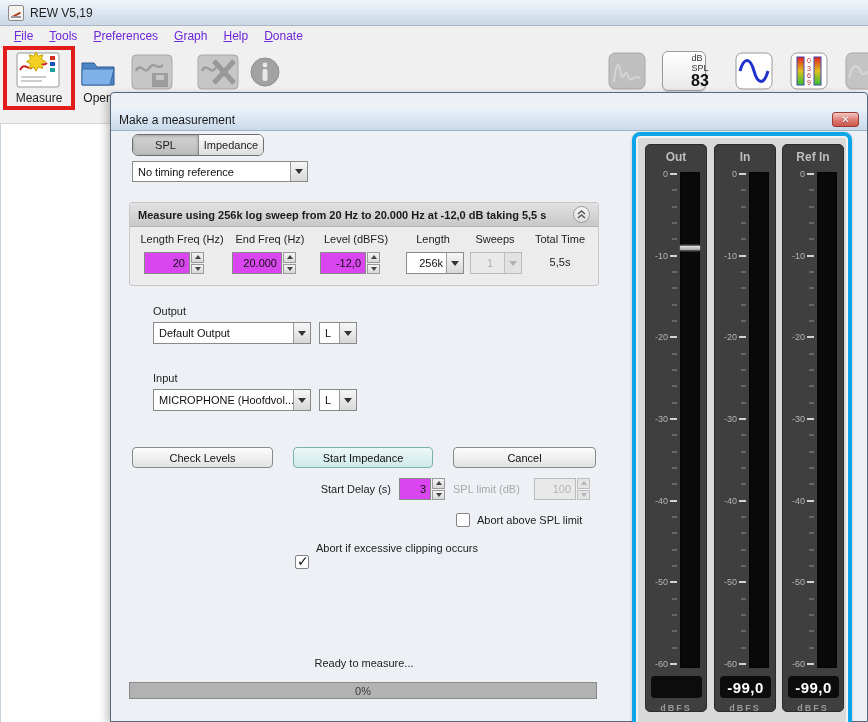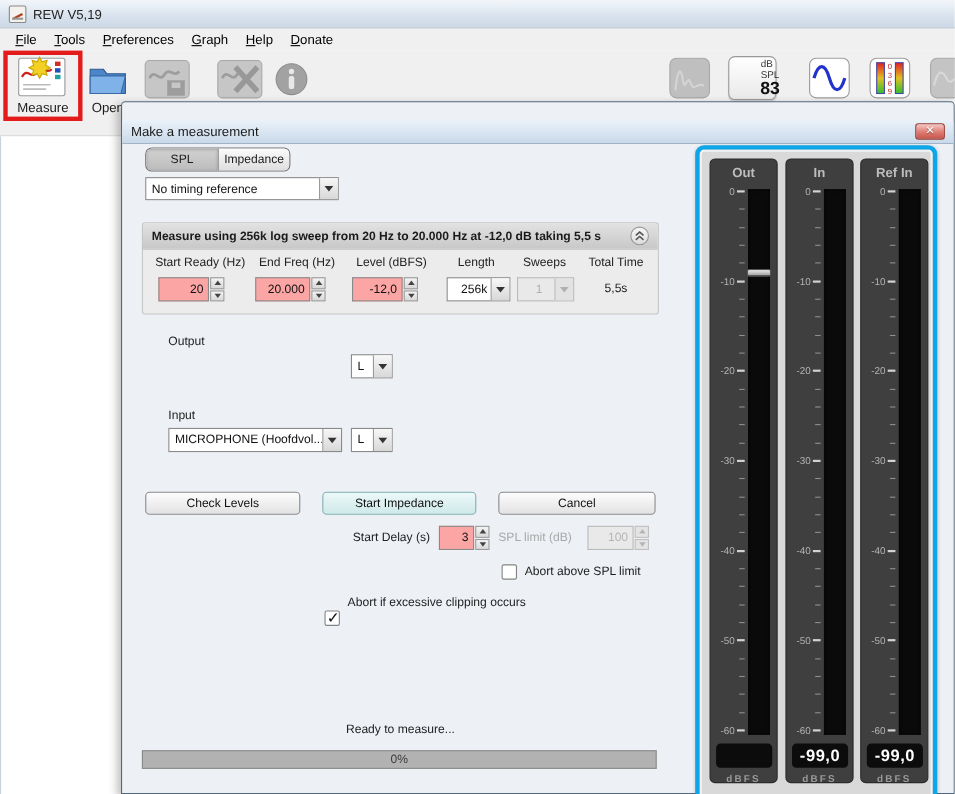--- a/index.html
+++ b/index.html
@@ -9,21 +9,21 @@
 
   
   .titlebar { left:0; top:0; width:868px; height:26px;
     background:linear-gradient(#f2f6fa,#d8e2ee 60%,#ccd8e6); border-bottom:1px solid #aab6c4;
     display:flex; align-items:center; padding-left:8px;text-align:right; }
   .app-icon { width:16px; height:16px; background:#f4f2ee; border:1px solid #8a8a8a; border-radius:2px; position:relative; margin-right:6px; }
   .app-icon:before{ content:""; position:absolute; left:2px; top:8px; width:10px; height:2px; background:#b04020; transform:rotate(-28deg); }
   .app-icon:after{ content:""; position:absolute; left:2px; bottom:2px; width:10px; height:2px; background:#9a9a9a; }
   .app-title { font-size:12px; color:#1f1f1f; }
   .menubar { left:0; top:26px; width:868px; height:20px; background:#f0f0f0; display:flex; align-items:center; gap:16px; padding-left:14px; }
-  .menu-item { font-size:12px; color:#000000; cursor:default; }
+  .menu-item { font-size:12px; color:#6d28d9; cursor:default; }
   .menu-item u { text-decoration:underline; }
   .toolbar { left:0; top:46px; width:868px; height:78px; background:#f0f0f0; border-bottom:1px solid #d6d6d6; }
   .main-area { left:0; top:124px; width:868px; height:598px; background:#ffffff; border-left:1px solid #c9d3de; }
 
   .tool-label { position:absolute; font-size:12px; color:#1c1c1c; text-align:center; }
   .red-box { left:3px; top:46px; width:72px; height:64px; border:4px solid #e31b1b; z-index:5; }
 
   .tbtn { position:absolute; }
 
   
@@ -54,21 +54,21 @@
   .combo .txt { flex:1; padding-left:5px; white-space:nowrap; overflow:hidden; }
   .combo .arrow-btn { width:17px; align-self:stretch; background:linear-gradient(#f7f7f7,#d8d8d8);
     border-left:1px solid #9a9a9a; display:flex; align-items:center; justify-content:center; }
   .tri-down { width:0; height:0; border-left:4px solid transparent; border-right:4px solid transparent; border-top:5px solid #333; }
   .combo.disabled { background:#e9e9e9; color:#b0b0b0; border-color:#bbb; }
   .combo.disabled .arrow-btn { background:#e2e2e2; border-left-color:#c0c0c0; }
   .combo.disabled .tri-down { border-top-color:#b0b0b0; }
 
   
   .spin-group { display:flex; }
-  .spin-input { background:#fca5a5; border:1px solid #8a8a8a; font-size:11px; color:#111; text-align:right; padding:0 4px; display:flex; align-items:center; justify-content:flex-end; }
+  .spin-input { background:#d946ef; border:1px solid #8a8a8a; font-size:11px; color:#111; text-align:right; padding:0 4px; display:flex; align-items:center; justify-content:flex-end; }
   .spin-btns { width:13px; display:flex; flex-direction:column; margin-left:1px; }
   .spin-btns div { flex:1; background:linear-gradient(#f4f4f4,#d8d8d8); border:1px solid #9a9a9a; display:flex; align-items:center; justify-content:center; cursor:pointer; }
   .spin-btns div+div { margin-top:1px; }
   .tri-up-s { width:0; height:0; border-left:3px solid transparent; border-right:3px solid transparent; border-bottom:4px solid #444; }
   .tri-dn-s { width:0; height:0; border-left:3px solid transparent; border-right:3px solid transparent; border-top:4px solid #444; }
   .spin-group.disabled .spin-input { background:#e9e9e9; color:#b5b5b5; border-color:#bbb; }
   .spin-group.disabled .spin-btns div { background:#e4e4e4; border-color:#c0c0c0; }
   .spin-group.disabled .tri-up-s { border-bottom-color:#b5b5b5; }
   .spin-group.disabled .tri-dn-s { border-top-color:#b5b5b5; }
 
@@ -255,21 +255,21 @@
     <div class="sweep-header">
       <div class="hdr-txt">Measure using 256k log sweep from 20 Hz to 20.000 Hz at -12,0 dB taking 5,5 s</div>
       <div class="collapse-btn">
         <svg width="11" height="11">
           <path d="M2,5 L5.5,2 L9,5" fill="none" stroke="#555" stroke-width="1.4"></path>
           <path d="M2,9 L5.5,6 L9,9" fill="none" stroke="#555" stroke-width="1.4"></path>
         </svg>
       </div>
     </div>
 
-    <div class="field-label" style="left:8px;  width:88px;">Start Ready (Hz)</div>
+    <div class="field-label" style="left:8px;  width:88px;">Length Freq (Hz)</div>
     <div class="field-label" style="left:96px; width:88px;">End Freq (Hz)</div>
     <div class="field-label" style="left:186px;width:80px;">Level (dBFS)</div>
     <div class="field-label" style="left:272px;width:62px;">Length</div>
     <div class="field-label" style="left:336px;width:58px;">Sweeps</div>
     <div class="field-label" style="left:396px;width:68px;">Total Time</div>
 
     <div class="field-ctl spin-group" style="left:14px;">
       <div class="spin-input" style="width:46px;">20</div>
       <div class="spin-btns">
         <div>
@@ -311,20 +311,26 @@
     <div class="field-ctl combo disabled" style="left:340px; width:52px;">
       <div class="txt" style="text-align:center;">1</div>
       <div class="arrow-btn">
           <div class="tri-down"></div>
         </div>
     </div>
     <div class="total-time" style="left:396px; width:68px;">5,5s</div>
   </div>
 
   <div class="abs sec-label" style="left:42px; top:212px;">Output</div>
+  <div class="abs combo" style="left:42px; top:229px; width:158px; height:22px;">
+    <div class="txt">Default Output</div>
+    <div class="arrow-btn">
+        <div class="tri-down"></div>
+      </div>
+  </div>
   <div class="abs combo" style="left:208px; top:229px; width:38px; height:22px;">
     <div class="txt">L</div>
     <div class="arrow-btn">
         <div class="tri-down"></div>
       </div>
   </div>
 
   <div class="abs sec-label" style="left:42px; top:279px;">Input</div>
   <div class="abs combo" style="left:42px; top:296px; width:158px; height:22px;">
     <div class="txt">MICROPHONE (Hoofdvol...</div>

